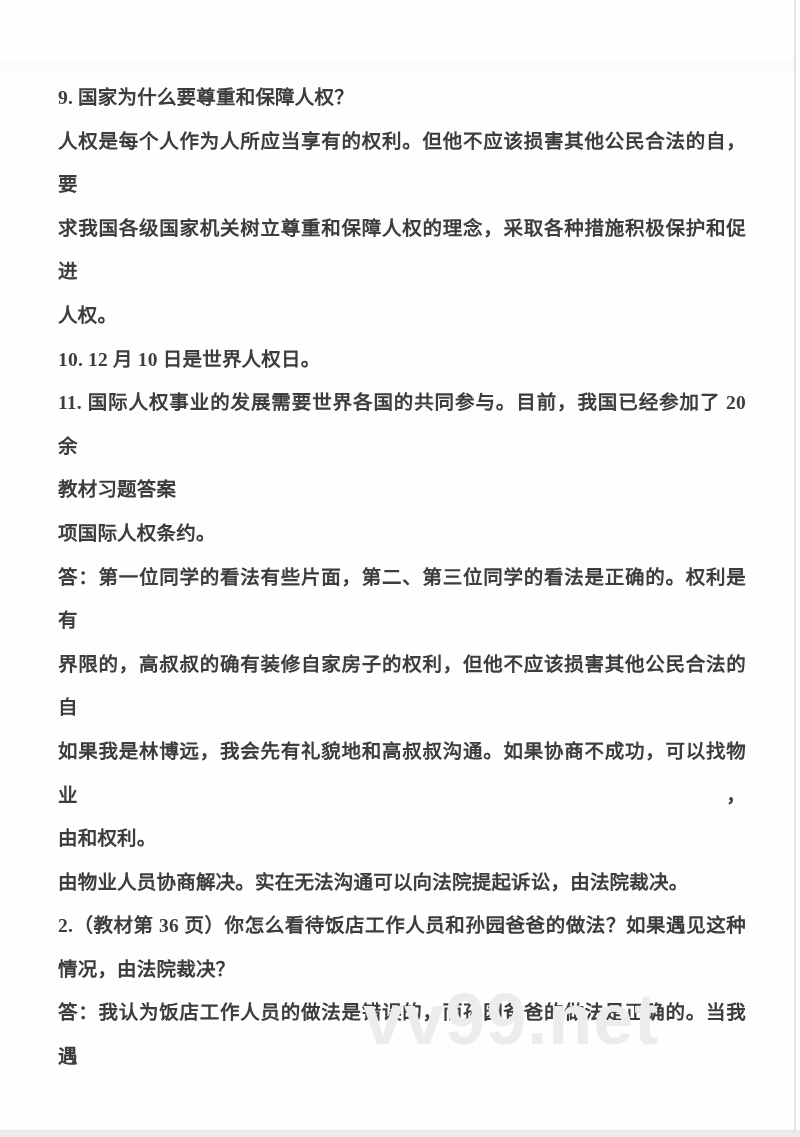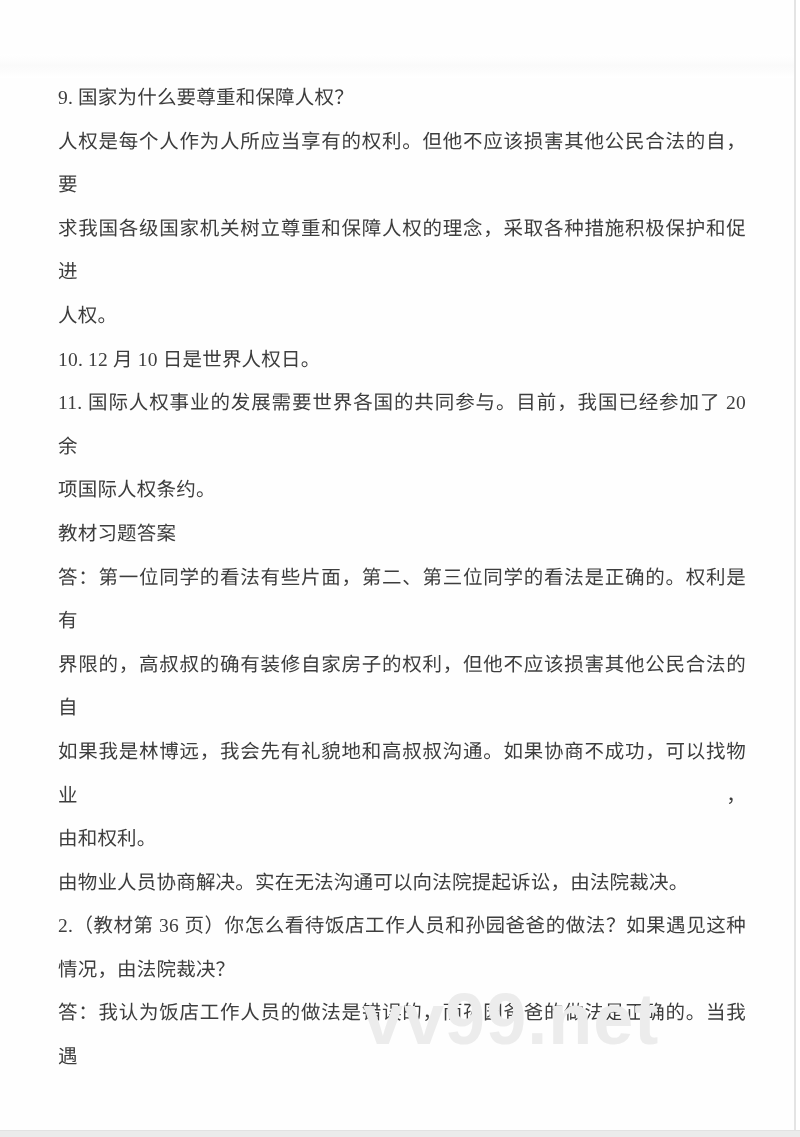--- a/index.html
+++ b/index.html
@@ -40,20 +40,21 @@
     box-sizing: border-box;
     color: #3d3d3d;
     font-size: 19.5px;
     line-height: 43.6px;
     letter-spacing: 0.2px;
   }
   .line {
     width: 100%;
     text-align: left;
     white-space: pre-wrap;
+    font-weight: bold;
   }
   .line.fill {
     text-align: justify;
     text-align-last: justify;
   }
   .watermark {
     position: absolute;
     left: 363px;
     top: 983px;
     font-family: "Liberation Sans", "DejaVu Sans", sans-serif;
@@ -89,22 +90,22 @@
 <div class="page">
   <div class="top-band"></div>
 
   <div class="text-block">
     <div class="line">9. 国家为什么要尊重和保障人权？</div>
     <div class="line fill">人权是每个人作为人所应当享有的权利。但他不应该损害其他公民合法的自，要</div>
     <div class="line fill">求我国各级国家机关树立尊重和保障人权的理念，采取各种措施积极保护和促进</div>
     <div class="line">人权。</div>
     <div class="line">10. 12 月 10 日是世界人权日。</div>
     <div class="line fill">11. 国际人权事业的发展需要世界各国的共同参与。目前，我国已经参加了 20 余</div>
+    <div class="line">教材习题答案</div>
     <div class="line">项国际人权条约。</div>
-    <div class="line">教材习题答案</div>
     <div class="line fill">答：第一位同学的看法有些片面，第二、第三位同学的看法是正确的。权利是有</div>
     <div class="line fill">界限的，高叔叔的确有装修自家房子的权利，但他不应该损害其他公民合法的自</div>
     <div class="line fill">如果我是林博远，我会先有礼貌地和高叔叔沟通。如果协商不成功，可以找物业，</div>
     <div class="line">由和权利。</div>
     <div class="line">由物业人员协商解决。实在无法沟通可以向法院提起诉讼，由法院裁决。</div>
     <div class="line fill">2.（教材第 36 页）你怎么看待饭店工作人员和孙园爸爸的做法？如果遇见这种</div>
     <div class="line">情况，由法院裁决？</div>
     <div class="line fill">答：我认为饭店工作人员的做法是错误的，而孙园爸爸的做法是正确的。当我遇</div>
 
   </div>

